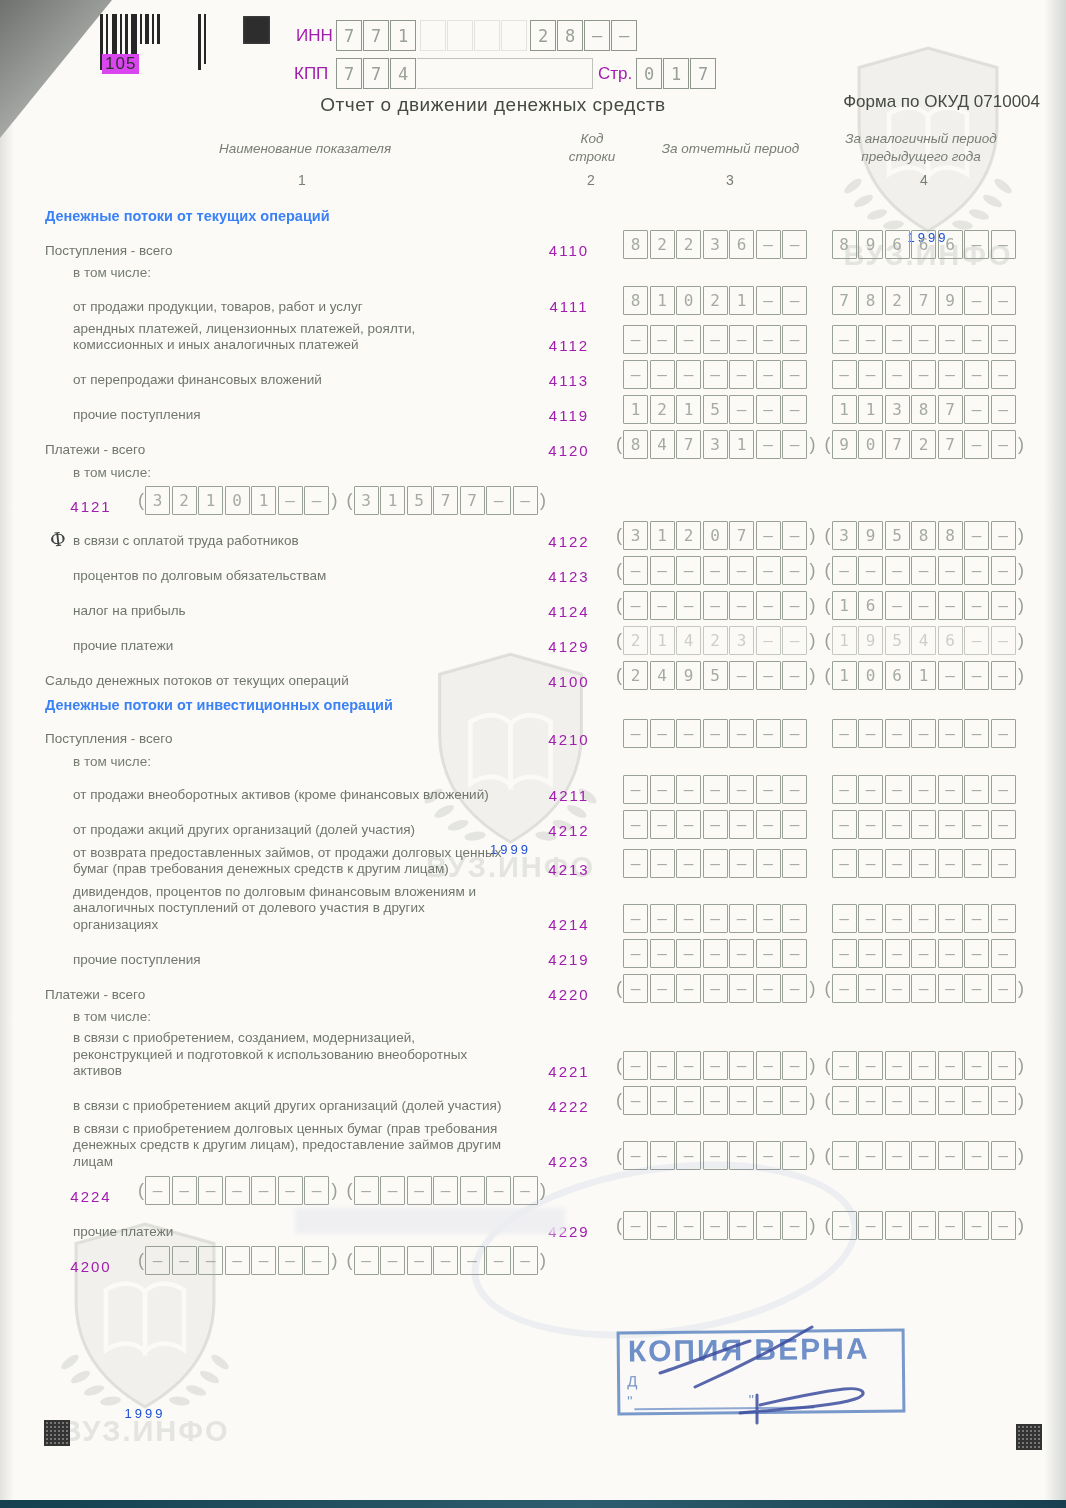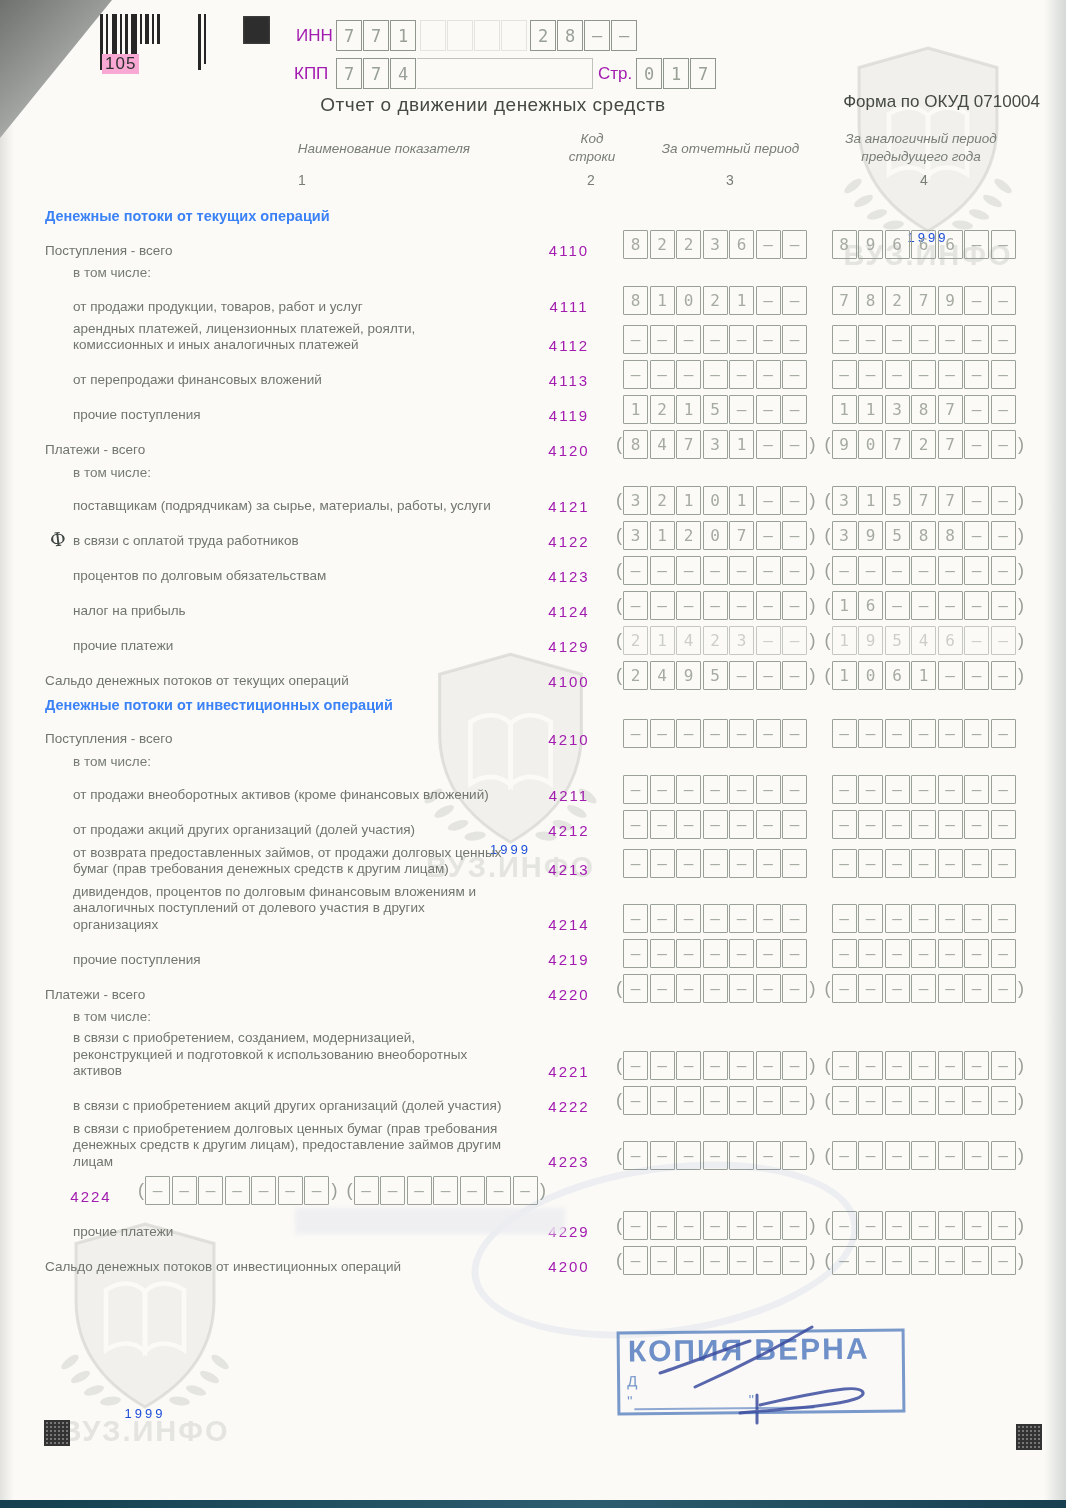--- a/index.html
+++ b/index.html
@@ -19,21 +19,21 @@
     background:linear-gradient(90deg,#14404f,#2c5d6e 55%,#173f50);}
 
   
   .wm{position:absolute;z-index:0;text-align:center;pointer-events:none;}
   .wm-text{font-weight:bold;font-size:29px;letter-spacing:2px;color:#e4e4e0;margin-top:-6px;}
   .wm-year{font-size:13px;color:#1d4ed8;letter-spacing:3px;margin-top:-14px;}
 
   
   .barcode{position:absolute;left:100px;top:14px;width:116px;height:56px;z-index:2;}
   .barcode-num{position:absolute;left:102px;top:54px;z-index:3;font-size:17px;color:#2f2f2f;
-    background:#f9a8d4;padding:0 3px;letter-spacing:1px;}
+    background:#d946ef;padding:0 3px;letter-spacing:1px;}
   .regmark{position:absolute;left:243px;top:16px;width:27px;height:28px;background:#2d2d2d;z-index:2;
     box-shadow:inset 0 0 3px #555;}
   .fieldlab{position:absolute;font-size:17px;color:#a21caf;z-index:2;}
   .cellrow{position:absolute;display:flex;z-index:2;}
   .hcell{width:26px;height:31px;border:1.6px solid #8f968c;margin-right:1px;display:flex;
     align-items:center;justify-content:center;font-family:"DejaVu Sans Mono",monospace;
     font-size:17px;color:#99a096;background:transparent;}
   .hcell.faint{border-color:rgba(143,150,140,.22);color:rgba(153,160,150,.25);}
   .kpp-long{width:176px;height:31px;border:1.4px solid rgba(143,150,140,.55);border-left:none;}
   .doc-title{position:absolute;left:0;right:80px;top:94px;text-align:center;font-size:19px;
@@ -180,21 +180,21 @@
   <div class="fieldlab" style="left:598px;top:64px;" data-name="page-number-label">Стр.</div>
   <div class="cellrow" style="left:636px;top:58px;" data-name="page-number-cells">
       <div class="hcell" data-name="digit-cell">0</div>
       <div class="hcell" data-name="digit-cell">1</div>
       <div class="hcell" data-name="digit-cell">7</div>
     </div>
 
   <div class="doc-title" data-name="document-title">Отчет о движении денежных средств</div>
   <div class="okud" data-name="okud-form-code">Форма по ОКУД  0710004</div>
 
-  <div class="colhead" style="left:140px;top:140px;width:330px;text-align:right;" data-name="column-header-name">Наименование показателя</div>
+  <div class="colhead" style="left:140px;top:140px;width:330px;" data-name="column-header-name">Наименование показателя</div>
   <div class="colhead" style="left:552px;top:130px;width:80px;" data-name="column-header-code">
     <span data-name="column-header-code-line1">Код</span><br>
     <span data-name="column-header-code-line2">строки</span>
   </div>
   <div class="colhead" style="left:648px;top:140px;width:165px;" data-name="column-header-period">За отчетный период</div>
   <div class="colhead" style="left:816px;top:130px;width:210px;" data-name="column-header-prev-period">
     <span data-name="column-header-prev-line1">За аналогичный период</span><br>
     <span data-name="column-header-prev-line2">предыдущего года</span>
   </div>
   <div class="colnum" style="left:272px;" data-name="column-number-1">1</div>
@@ -368,21 +368,20 @@
             <div class="cell" data-name="digit-cell">2</div>
             <div class="cell" data-name="digit-cell">7</div>
             <div class="cell" data-name="digit-cell">–</div>
             <div class="cell" data-name="digit-cell">–</div>
             <span class="par" data-name="close-paren">)</span>
           </div>
         </div>
       </div>
       <div class="sub-row" data-name="subheader">в том числе:</div>
       <div class="data-row indent" data-name="table-row">
-        <div class="rlabel" data-name="row-label">поставщикам (подрядчикам) за сырье, материалы, работы, услуги</div>
         <div class="rcode" data-name="row-code">4121</div>
         <div class="vals" data-name="row-values">
           <div class="grp" data-name="value-group-period">
             <span class="par" data-name="open-paren">(</span>
             <div class="cell" data-name="digit-cell">3</div>
             <div class="cell" data-name="digit-cell">2</div>
             <div class="cell" data-name="digit-cell">1</div>
             <div class="cell" data-name="digit-cell">0</div>
             <div class="cell" data-name="digit-cell">1</div>
             <div class="cell" data-name="digit-cell">–</div>
@@ -874,21 +873,20 @@
             <div class="cell" data-name="digit-cell">–</div>
             <div class="cell" data-name="digit-cell">–</div>
             <div class="cell" data-name="digit-cell">–</div>
             <div class="cell" data-name="digit-cell">–</div>
             <div class="cell" data-name="digit-cell">–</div>
             <span class="par" data-name="close-paren">)</span>
           </div>
         </div>
       </div>
       <div class="data-row" data-name="table-row">
-        <div class="rlabel" data-name="row-label">Сальдо денежных потоков от инвестиционных операций</div>
         <div class="rcode" data-name="row-code">4200</div>
         <div class="vals" data-name="row-values">
           <div class="grp" data-name="value-group-period">
             <span class="par" data-name="open-paren">(</span>
             <div class="cell" data-name="digit-cell">–</div>
             <div class="cell" data-name="digit-cell">–</div>
             <div class="cell" data-name="digit-cell">–</div>
             <div class="cell" data-name="digit-cell">–</div>
             <div class="cell" data-name="digit-cell">–</div>
             <div class="cell" data-name="digit-cell">–</div>

